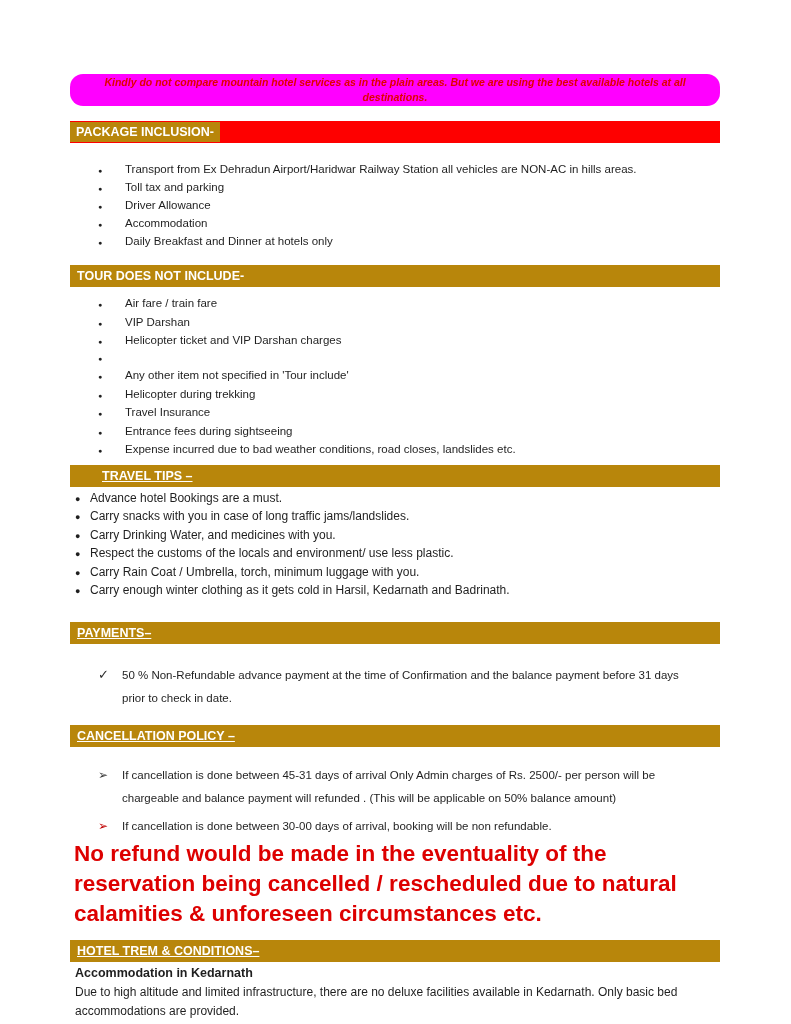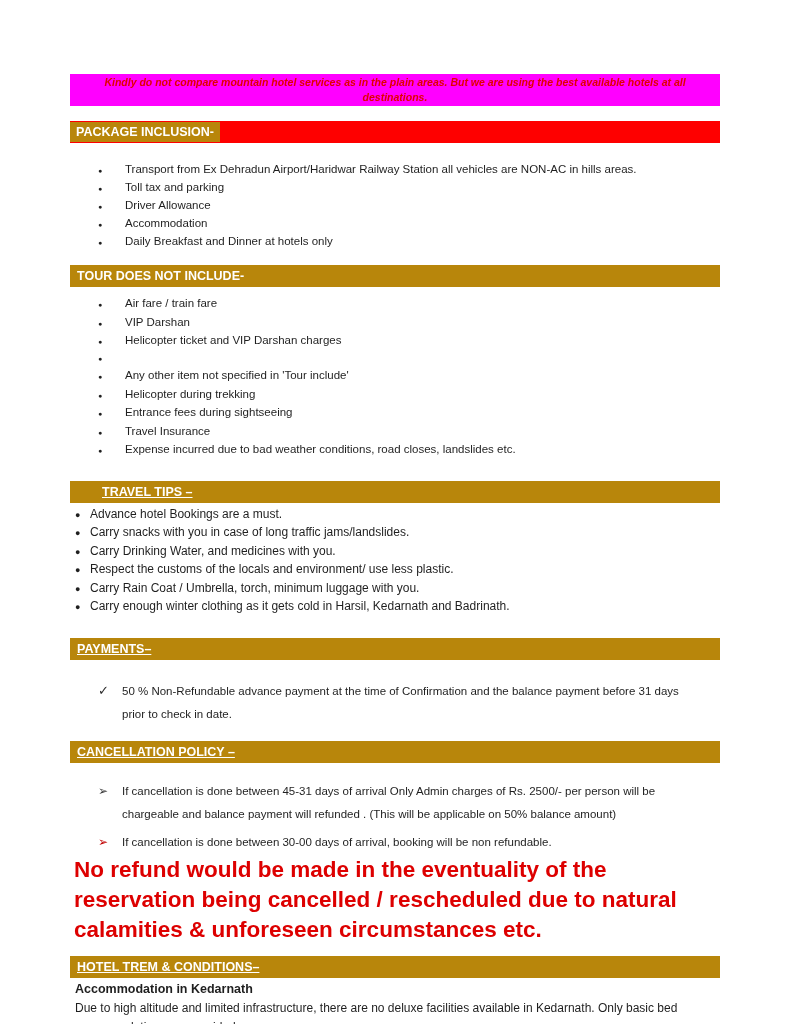--- a/index.html
+++ b/index.html
@@ -6,28 +6,29 @@
   .page {
     position:relative; width:791px; height:1024px; background:#ffffff;
     font-family:"Liberation Sans", sans-serif; color:#1f1f1f;
     box-sizing:border-box; padding:74px 71px 0 70px; overflow:hidden;
   }
   .notice-row { text-align:center; }
   .notice {
     display:inline-block; background:#FF00FF; color:#E00000;
     font-style:italic; font-weight:bold; font-size:10.5px; line-height:15px;
     padding:1px 4px;
+    border-radius:13px;
   }
   .banner { font-weight:bold; color:#ffffff; font-size:12.5px; line-height:16px; padding:3px 7px; }
   .banner.red  { background:#FE0000; margin-top:15px; padding:3px 0; }
   .banner.gold { background:#B8860B; }
   .hl-gold { background:#B8860B; padding:3px 6px; }
   .underlined { text-decoration:underline; }
   #gold-tour  { margin-top:14px; }
-  #gold-tips  { margin-top:21px;padding-left:32px; }
+  #gold-tips  { margin-top:5px;padding-left:32px; }
   #gold-pay   { margin-top:21px; }
   #gold-cxl   { margin-top:15px; }
   #gold-hotel { margin-top:11px; }
 
   ul.doclist { list-style:none; margin:18px 0 0 0; padding:0 0 0 28px; }
   ul.doclist li { display:flex; align-items:baseline; font-size:11.5px; line-height:16px; }
   #list-tour li { line-height:16.5px; }
   .blt { flex:0 0 27px; width:27px; font-size:7px; }
 
   ul.tipslist { list-style:none; margin:3px 0 0 0; padding:0 0 0 5px; }
@@ -111,25 +112,25 @@
     <li>
         <span class="blt">●</span>
         <span>Any other item not specified in 'Tour include'</span>
       </li>
     <li>
         <span class="blt">●</span>
         <span>Helicopter during trekking</span>
       </li>
     <li>
         <span class="blt">●</span>
-        <span>Entrance fees during sightseeing</span>
+        <span>Travel Insurance</span>
       </li>
     <li>
         <span class="blt">●</span>
-        <span>Travel Insurance</span>
+        <span>Entrance fees during sightseeing</span>
       </li>
     <li>
         <span class="blt">●</span>
         <span>Expense incurred due to bad weather conditions, road closes, landslides etc.</span>
       </li>
   </ul>
 
   <div class="banner gold" id="gold-tips">
     <span class="underlined">TRAVEL TIPS –</span>
   </div>

